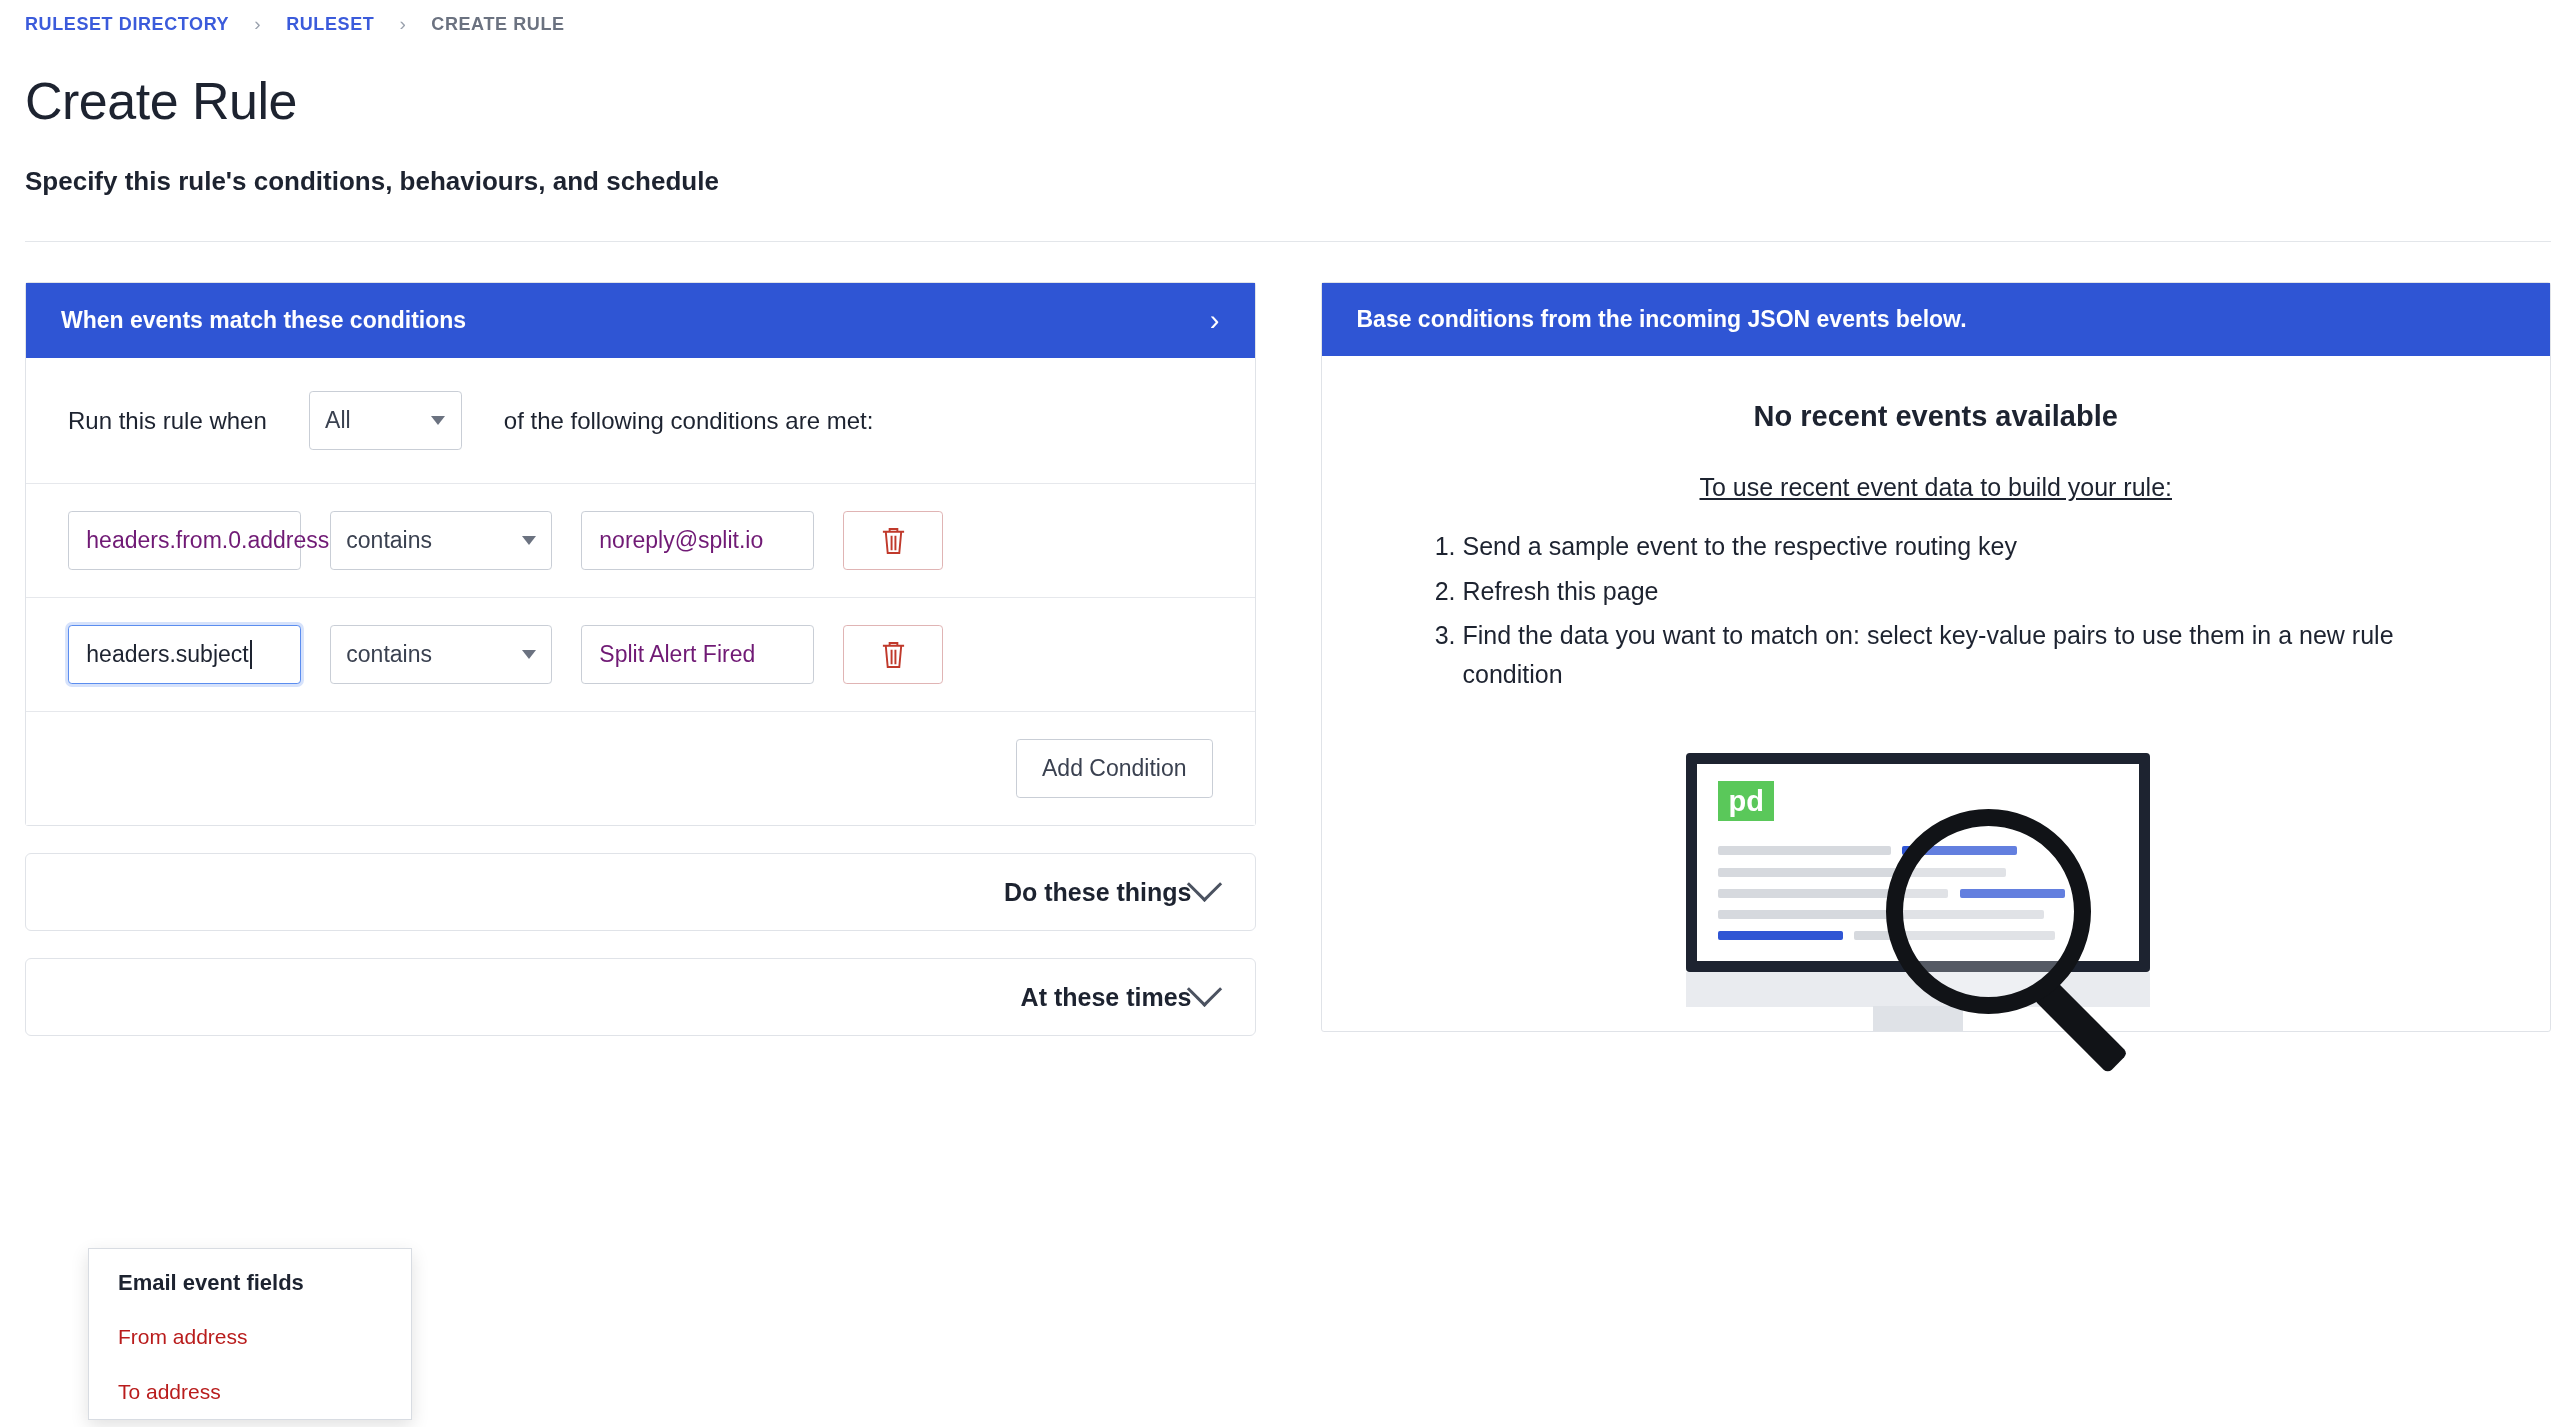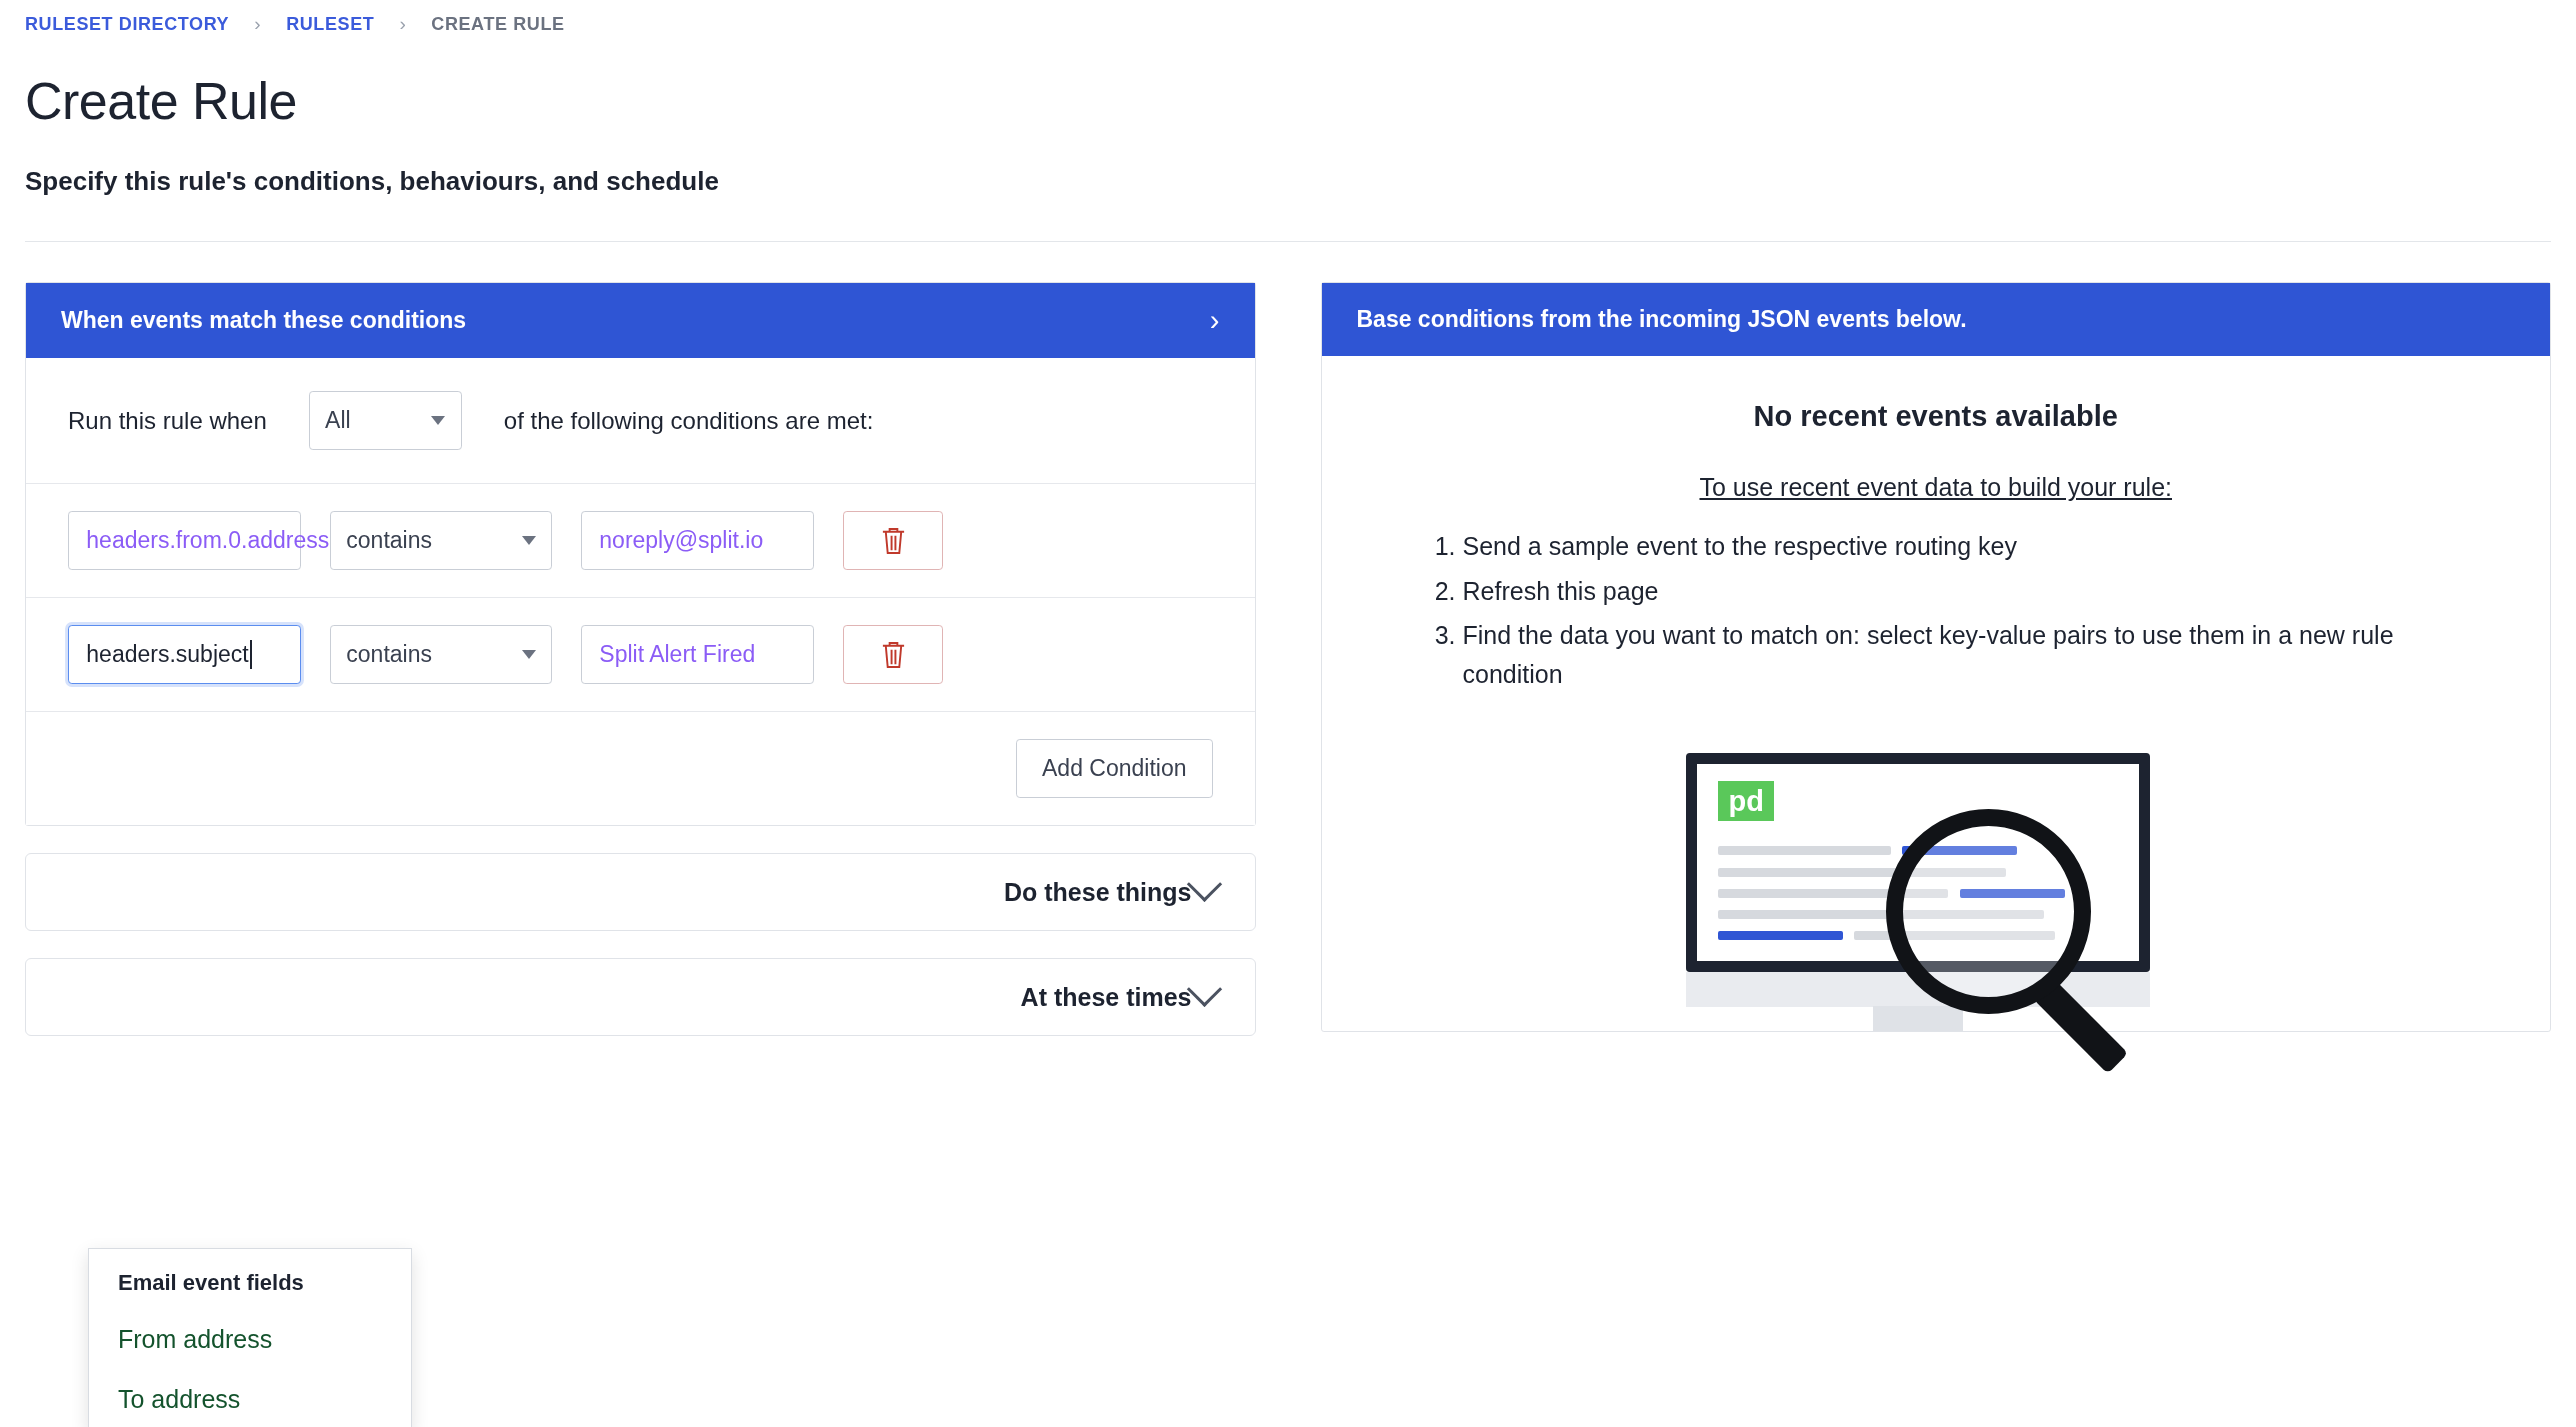--- a/index.html
+++ b/index.html
@@ -101,21 +101,21 @@
     padding: 27px 42px;
   }
 
   
   .text-input {
     height: 59px;
     border: 1px solid #c9ced6;
     border-radius: 3.8px;
     background: #fff;
     font-size: 23px;
-    color: #8b5cf6;
+    color: #701a75;
     padding: 0 17.3px;
     display: flex;
     align-items: center;
     font-family: "Liberation Sans", sans-serif;
   }
   .input-field { width: 233px; }
   .input-value { width: 233px; }
   .input-focus {
     border: 1.9px solid #5b8def;
     box-shadow: 0 0 0 2.9px rgba(91,141,239,0.25);
@@ -211,23 +211,23 @@
     box-shadow: 0 5.8px 17.3px rgba(0,0,0,0.12);
     z-index: 50;
   }
   .ac-header {
     font-size: 22px;
     font-weight: bold;
     padding: 21px 29px 13.4px 29px;
     color: #1d2330;
   }
   .ac-item {
-    font-size: 25px;
+    font-size: 21px;
     padding: 15.3px 29px;
-    color: #14532d;
+    color: #b91c1c;
   }
 
   
   .right-body {
     padding: 44px 58px 0 58px;
     text-align: center;
   }
   .no-events {
     font-size: 29px;
     font-weight: bold;

